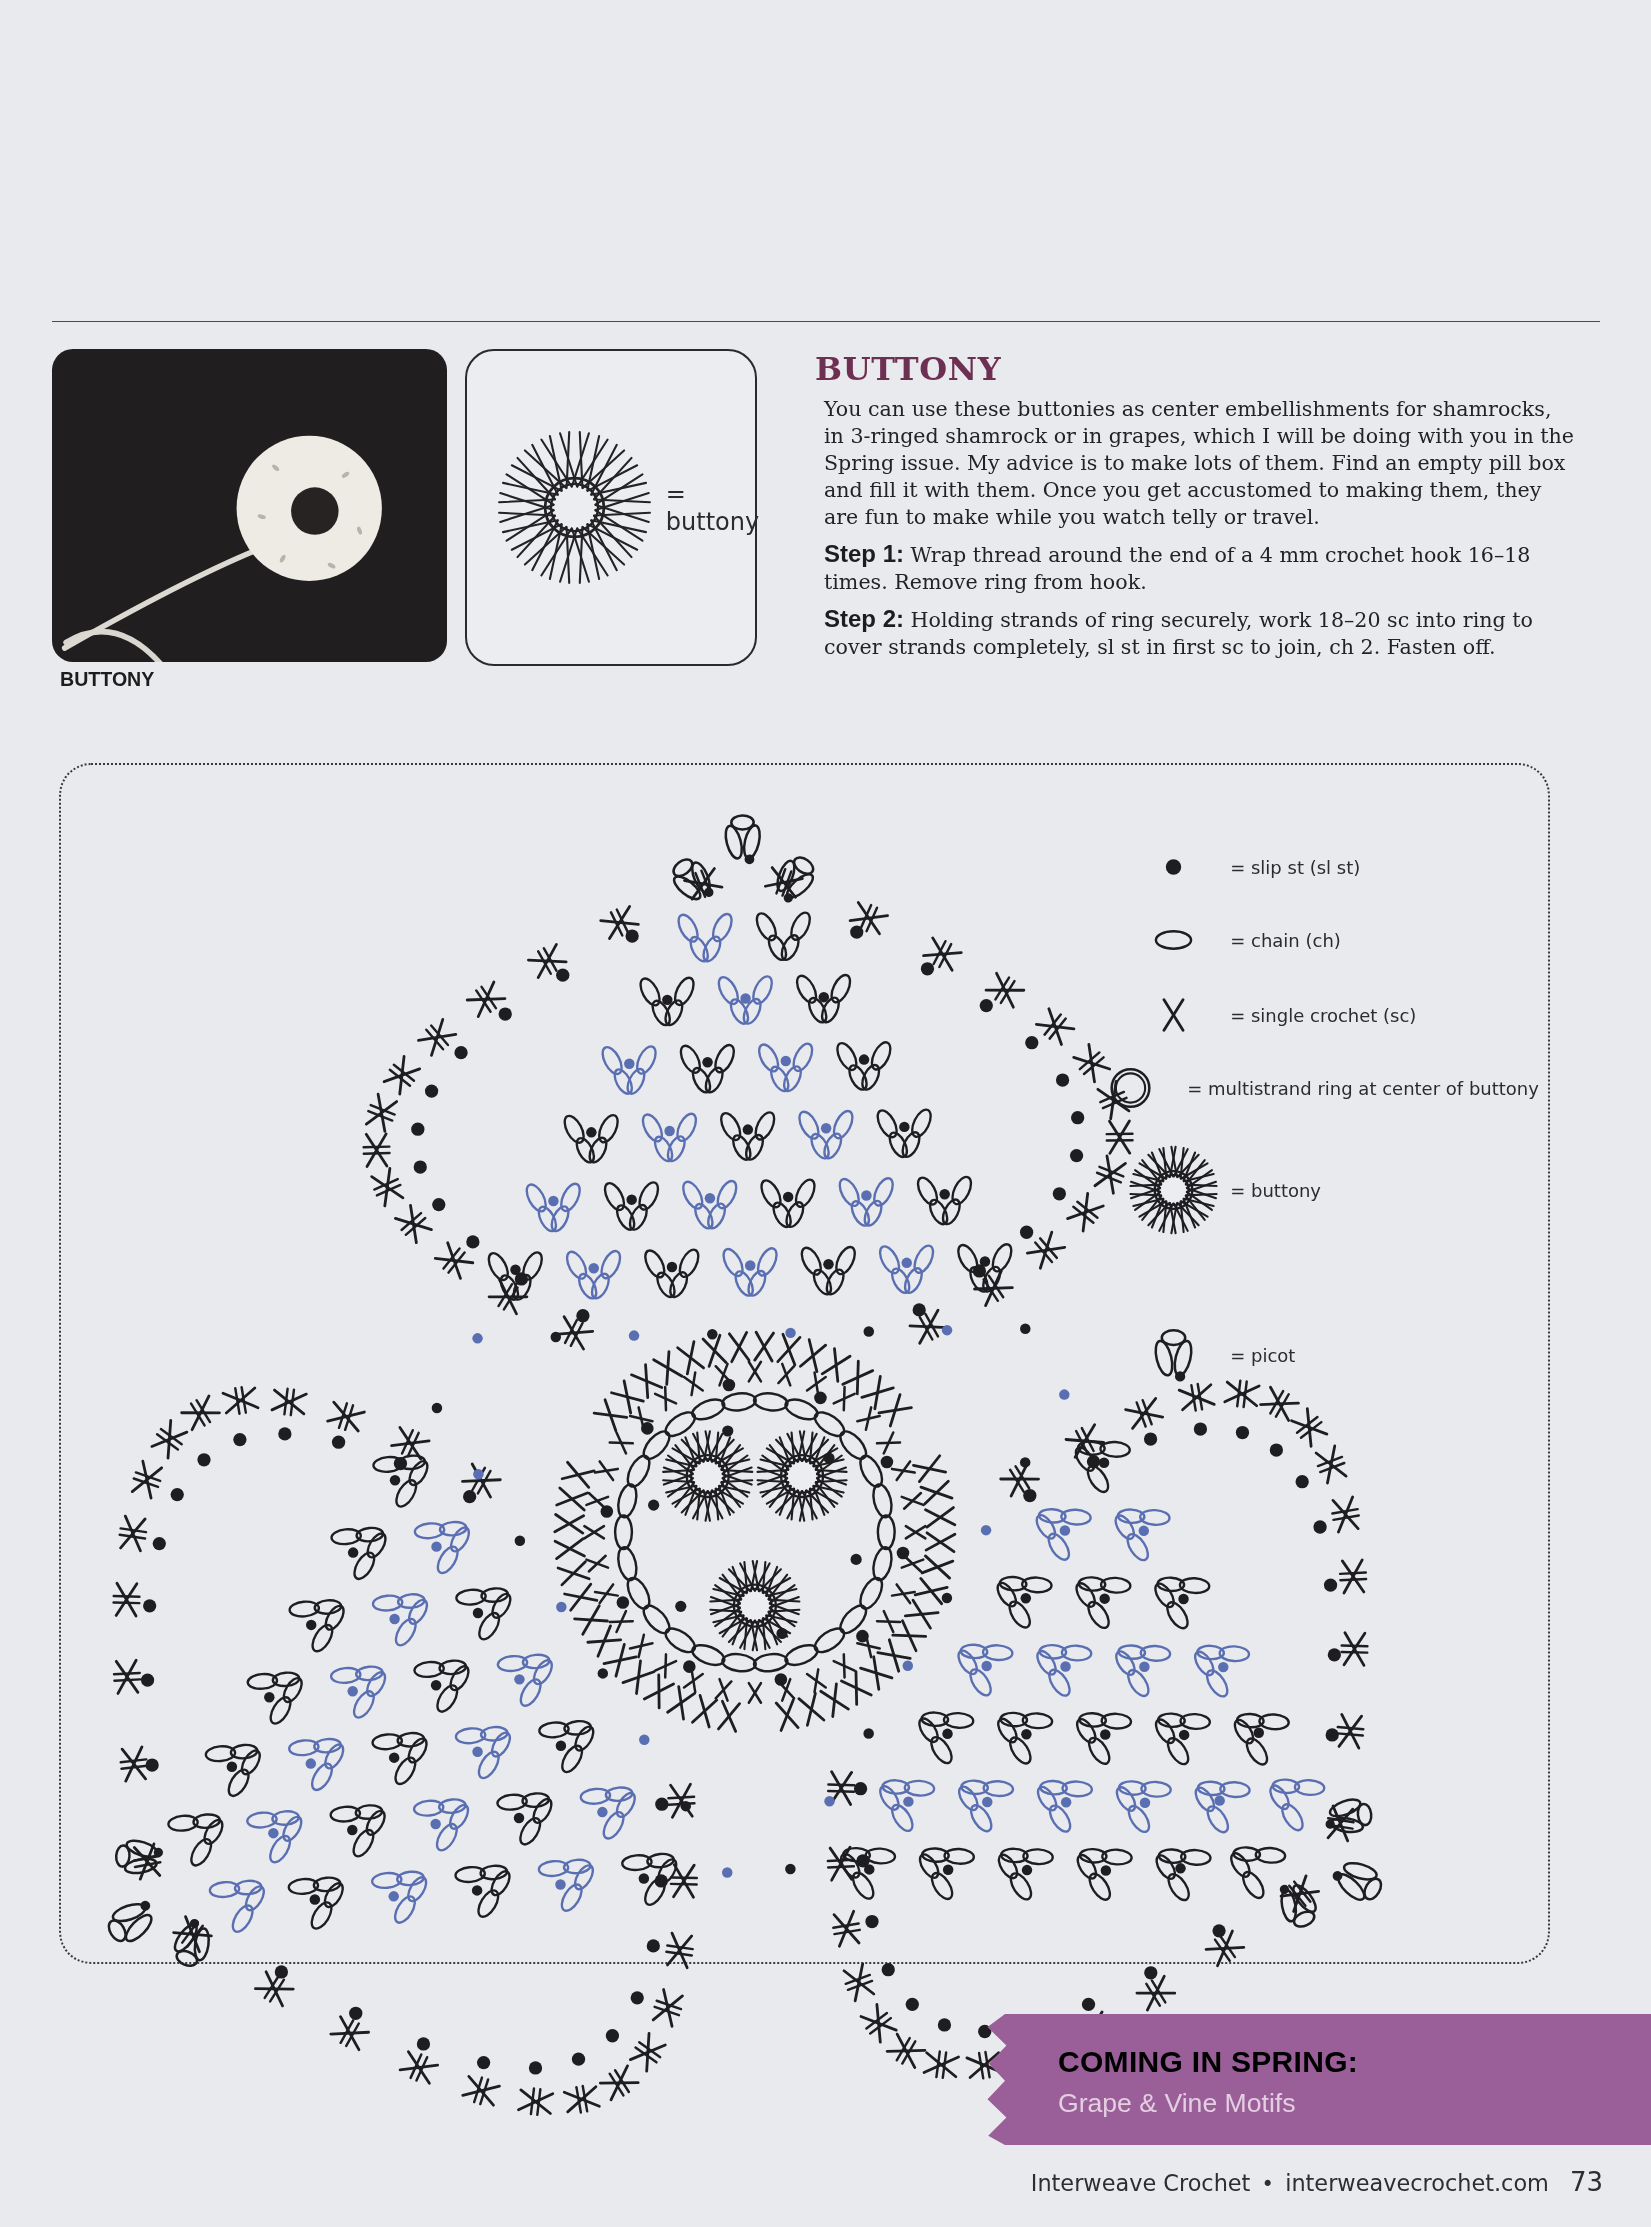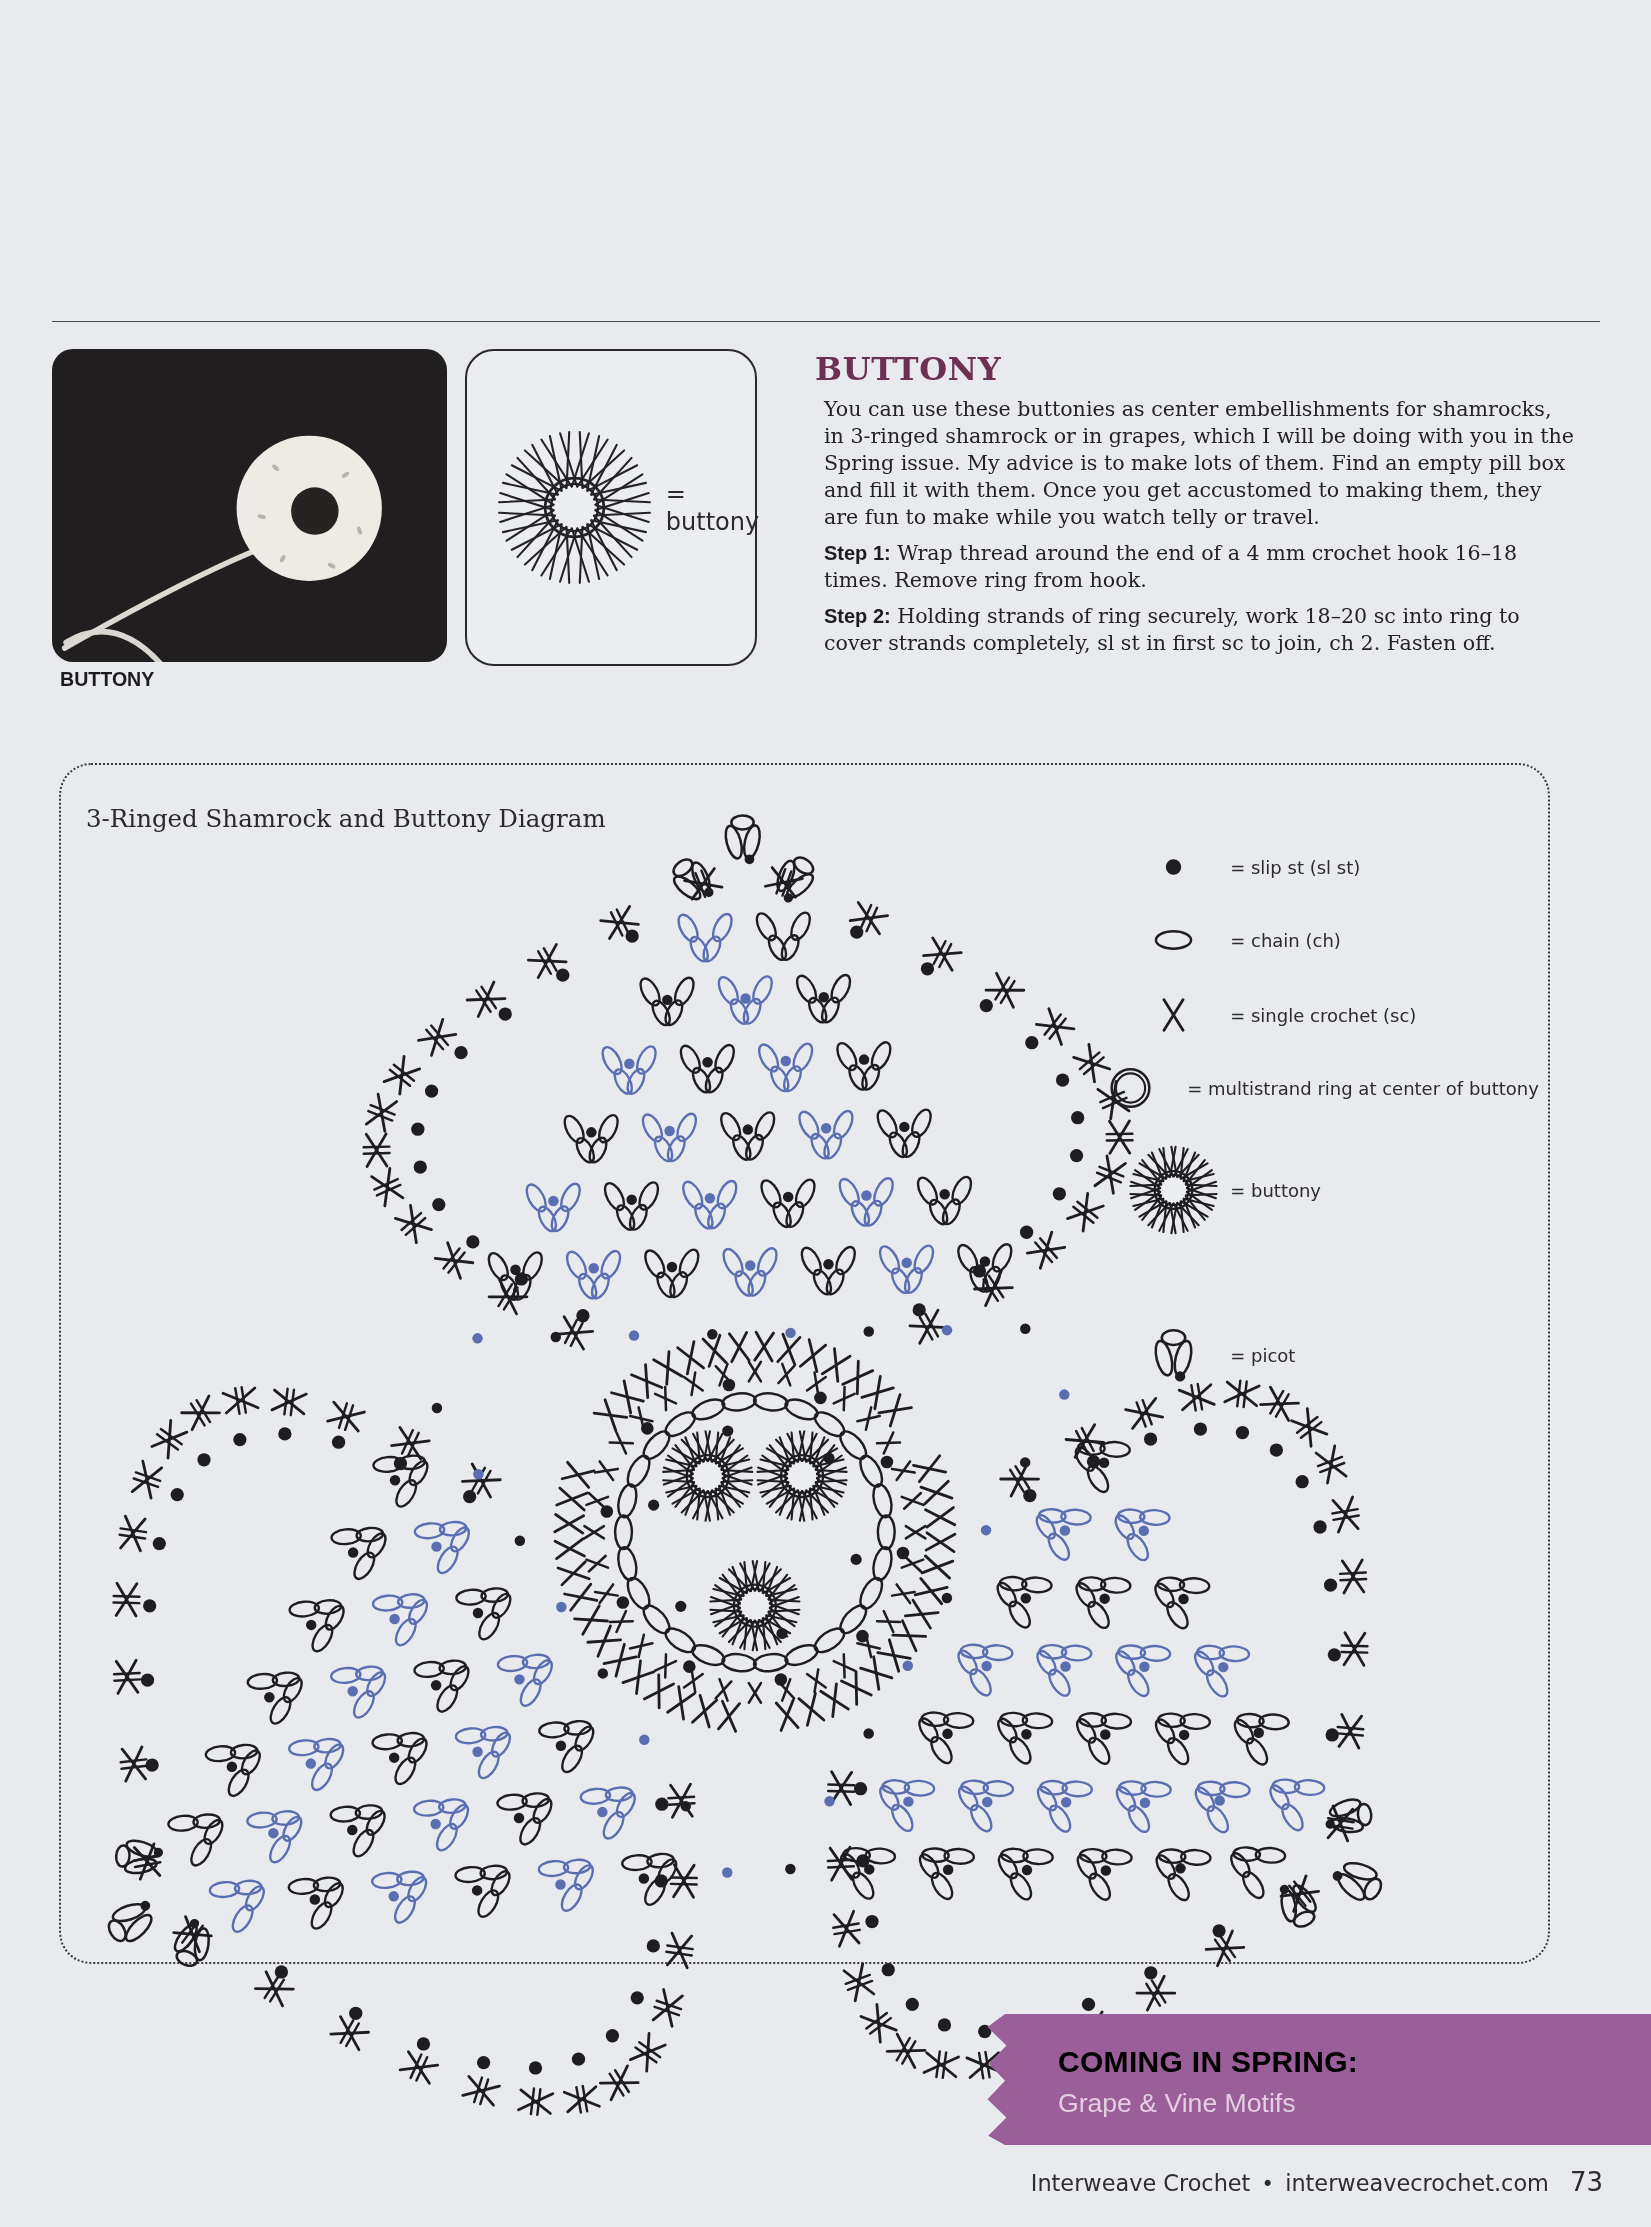--- a/index.html
+++ b/index.html
@@ -16,21 +16,21 @@
   
   .symbol-box{position:absolute;left:465px;top:349px;width:288px;height:313px;border:2.1px solid #2a2a2c;
          border-radius:29px;display:flex;align-items:center;justify-content:flex-start;background:#ecedf1;}
   .symbol-box svg{margin-left:19.6px;flex:0 0 auto;}
   .symbol-label{font-family:"DejaVu Sans",sans-serif;font-size:24px;color:#2b2b2d;margin-left:4.2px;}
 
   
   .article{position:absolute;left:815px;top:352px;width:797px;}
   .article h2{margin:0 0 9.8px 0;font-size:32px;line-height:34px;letter-spacing:0.7px;font-weight:bold;}
   .article p{margin:9px;font-size:20.6px;line-height:27px;color:#232325;white-space:pre-line;}
-  .step-label{font-family:"Liberation Sans",sans-serif;font-weight:bold;font-size:20px;color:#1d1d1f;}
+  .step-label{font-family:"Liberation Sans",sans-serif;font-weight:bold;font-size:24px;color:#1d1d1f;}
 
   
   .diagram-box{position:absolute;left:59px;top:763px;width:1487px;height:1197px;
         border:2.1px dotted #39393c;border-radius:32px;}
   .diagram-title{position:absolute;left:25px;top:39px;font-size:24.5px;color:#2a2a2e;}
   #diagram-svg{position:absolute;left:0;top:0;width:1487px;height:1197px;overflow:visible;}
   .legend{position:absolute;left:0;top:0;width:100%;height:100%;pointer-events:none;}
   .legend-row{position:absolute;display:flex;align-items:center;}
   .legend-row svg{overflow:visible;flex:0 0 auto;}
   .legend-label{font-family:"DejaVu Sans",sans-serif;font-size:18px;color:#2c2c2e;margin-left:11.2px;white-space:nowrap;}
@@ -1802,21 +1802,20 @@
             <circle cx="8.549999999999999" cy="-4.75" r="6.6499999999999995" fill="#1e1e20"></circle>
           </g>
           <g transform="translate(1810.6811936551926,1507.7346281956402) rotate(84)">
             <ellipse cx="-12.35" cy="-28.5" rx="9.5" ry="22.799999999999997" fill="none" stroke="#1e1e20" stroke-width="3.6" transform="rotate(-14 -12.35 -28.5)"></ellipse>
             <ellipse cx="12.35" cy="-28.5" rx="9.5" ry="22.799999999999997" fill="none" stroke="#1e1e20" stroke-width="3.6" transform="rotate(14 12.35 -28.5)"></ellipse>
             <ellipse cx="0" cy="-55.099999999999994" rx="15.2" ry="9.5" fill="none" stroke="#1e1e20" stroke-width="3.6" transform="rotate(0 0 -55.099999999999994)"></ellipse>
             <circle cx="8.549999999999999" cy="-4.75" r="6.6499999999999995" fill="#1e1e20"></circle>
           </g>
         </g>
       </svg>
-    <div class="diagram-title">3-Ringed Shamrock and Buttony Diagram</div>
     <div class="legend" id="legend">
         <div class="legend-row" style="left: 1067px; top: 72px;">
           <svg width="91" height="60" viewBox="-65 -43 130 86">
             <circle cx="0" cy="0" r="11" fill="#1e1e20"></circle>
           </svg>
           <span class="legend-label">= slip st (sl st)</span>
         </div>
         <div class="legend-row" style="left: 1067px; top: 145px;">
           <svg width="91" height="60" viewBox="-65 -43 130 86">
             <ellipse cx="0" cy="0" rx="25.200000000000003" ry="12.600000000000001" fill="none" stroke="#1e1e20" stroke-width="3.5" transform="rotate(0 0 0)"></ellipse>

